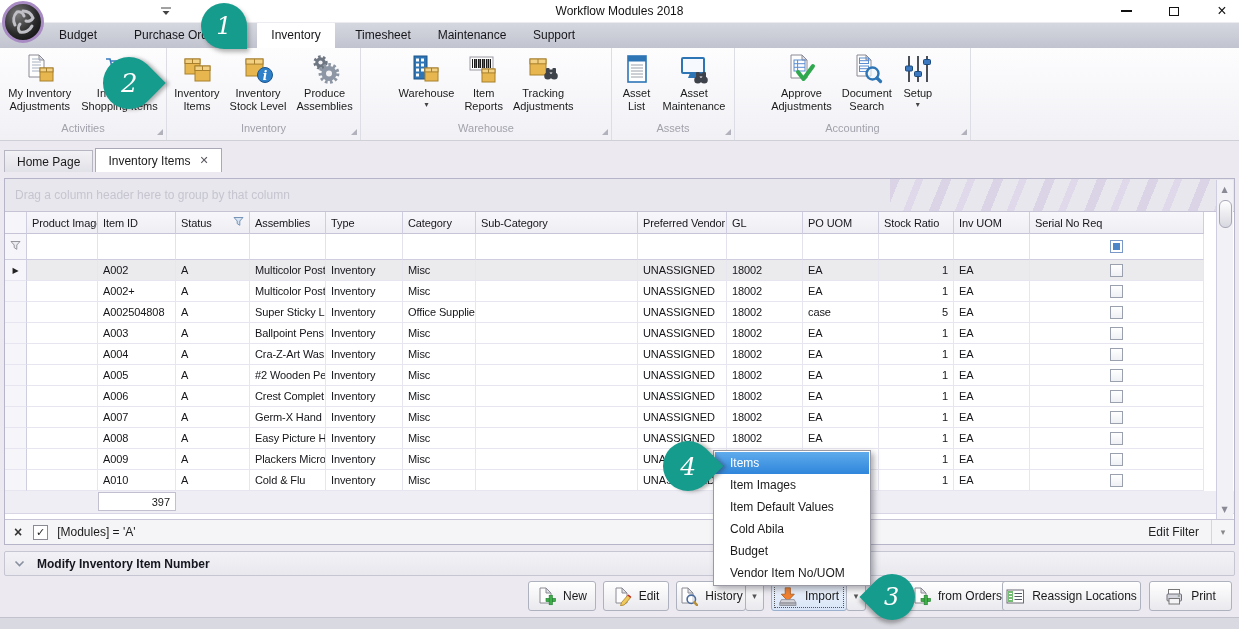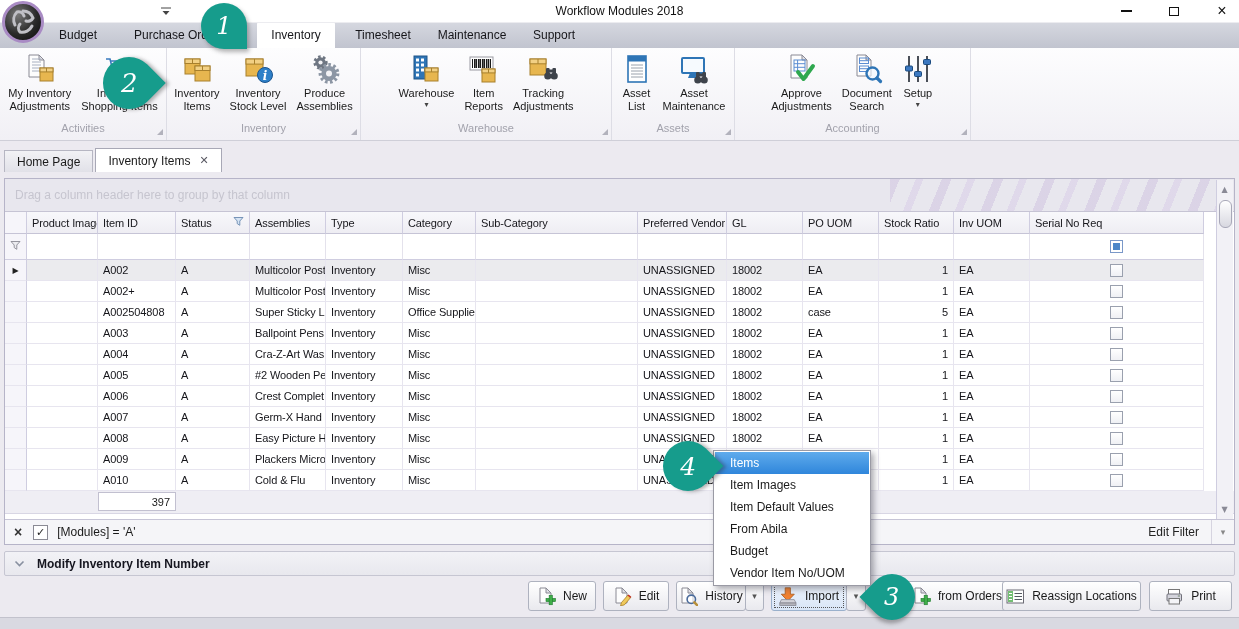--- a/index.html
+++ b/index.html
@@ -1007,21 +1007,21 @@
           <rect x="12.8" y="8.3" width="2.2" height="1.4" fill="#8A9A8A"></rect>
         </svg>
       </span>
       <span>Print</span>
     </div>
   </div>
 <div class="ctxmenu" id="ctxmenu">
     <div class="mitem hl">Items</div>
     <div class="mitem">Item Images</div>
     <div class="mitem">Item Default Values</div>
-    <div class="mitem">From Abila</div>
+    <div class="mitem">Cold Abila</div>
     <div class="mitem">Budget</div>
     <div class="mitem">Vendor Item No/UOM</div>
   </div>
 <div id="callouts">
     <div class="callout c1">
       <span class="n">1</span>
     </div>
     <div class="callout c2">
       <span class="n">2</span>
     </div>

